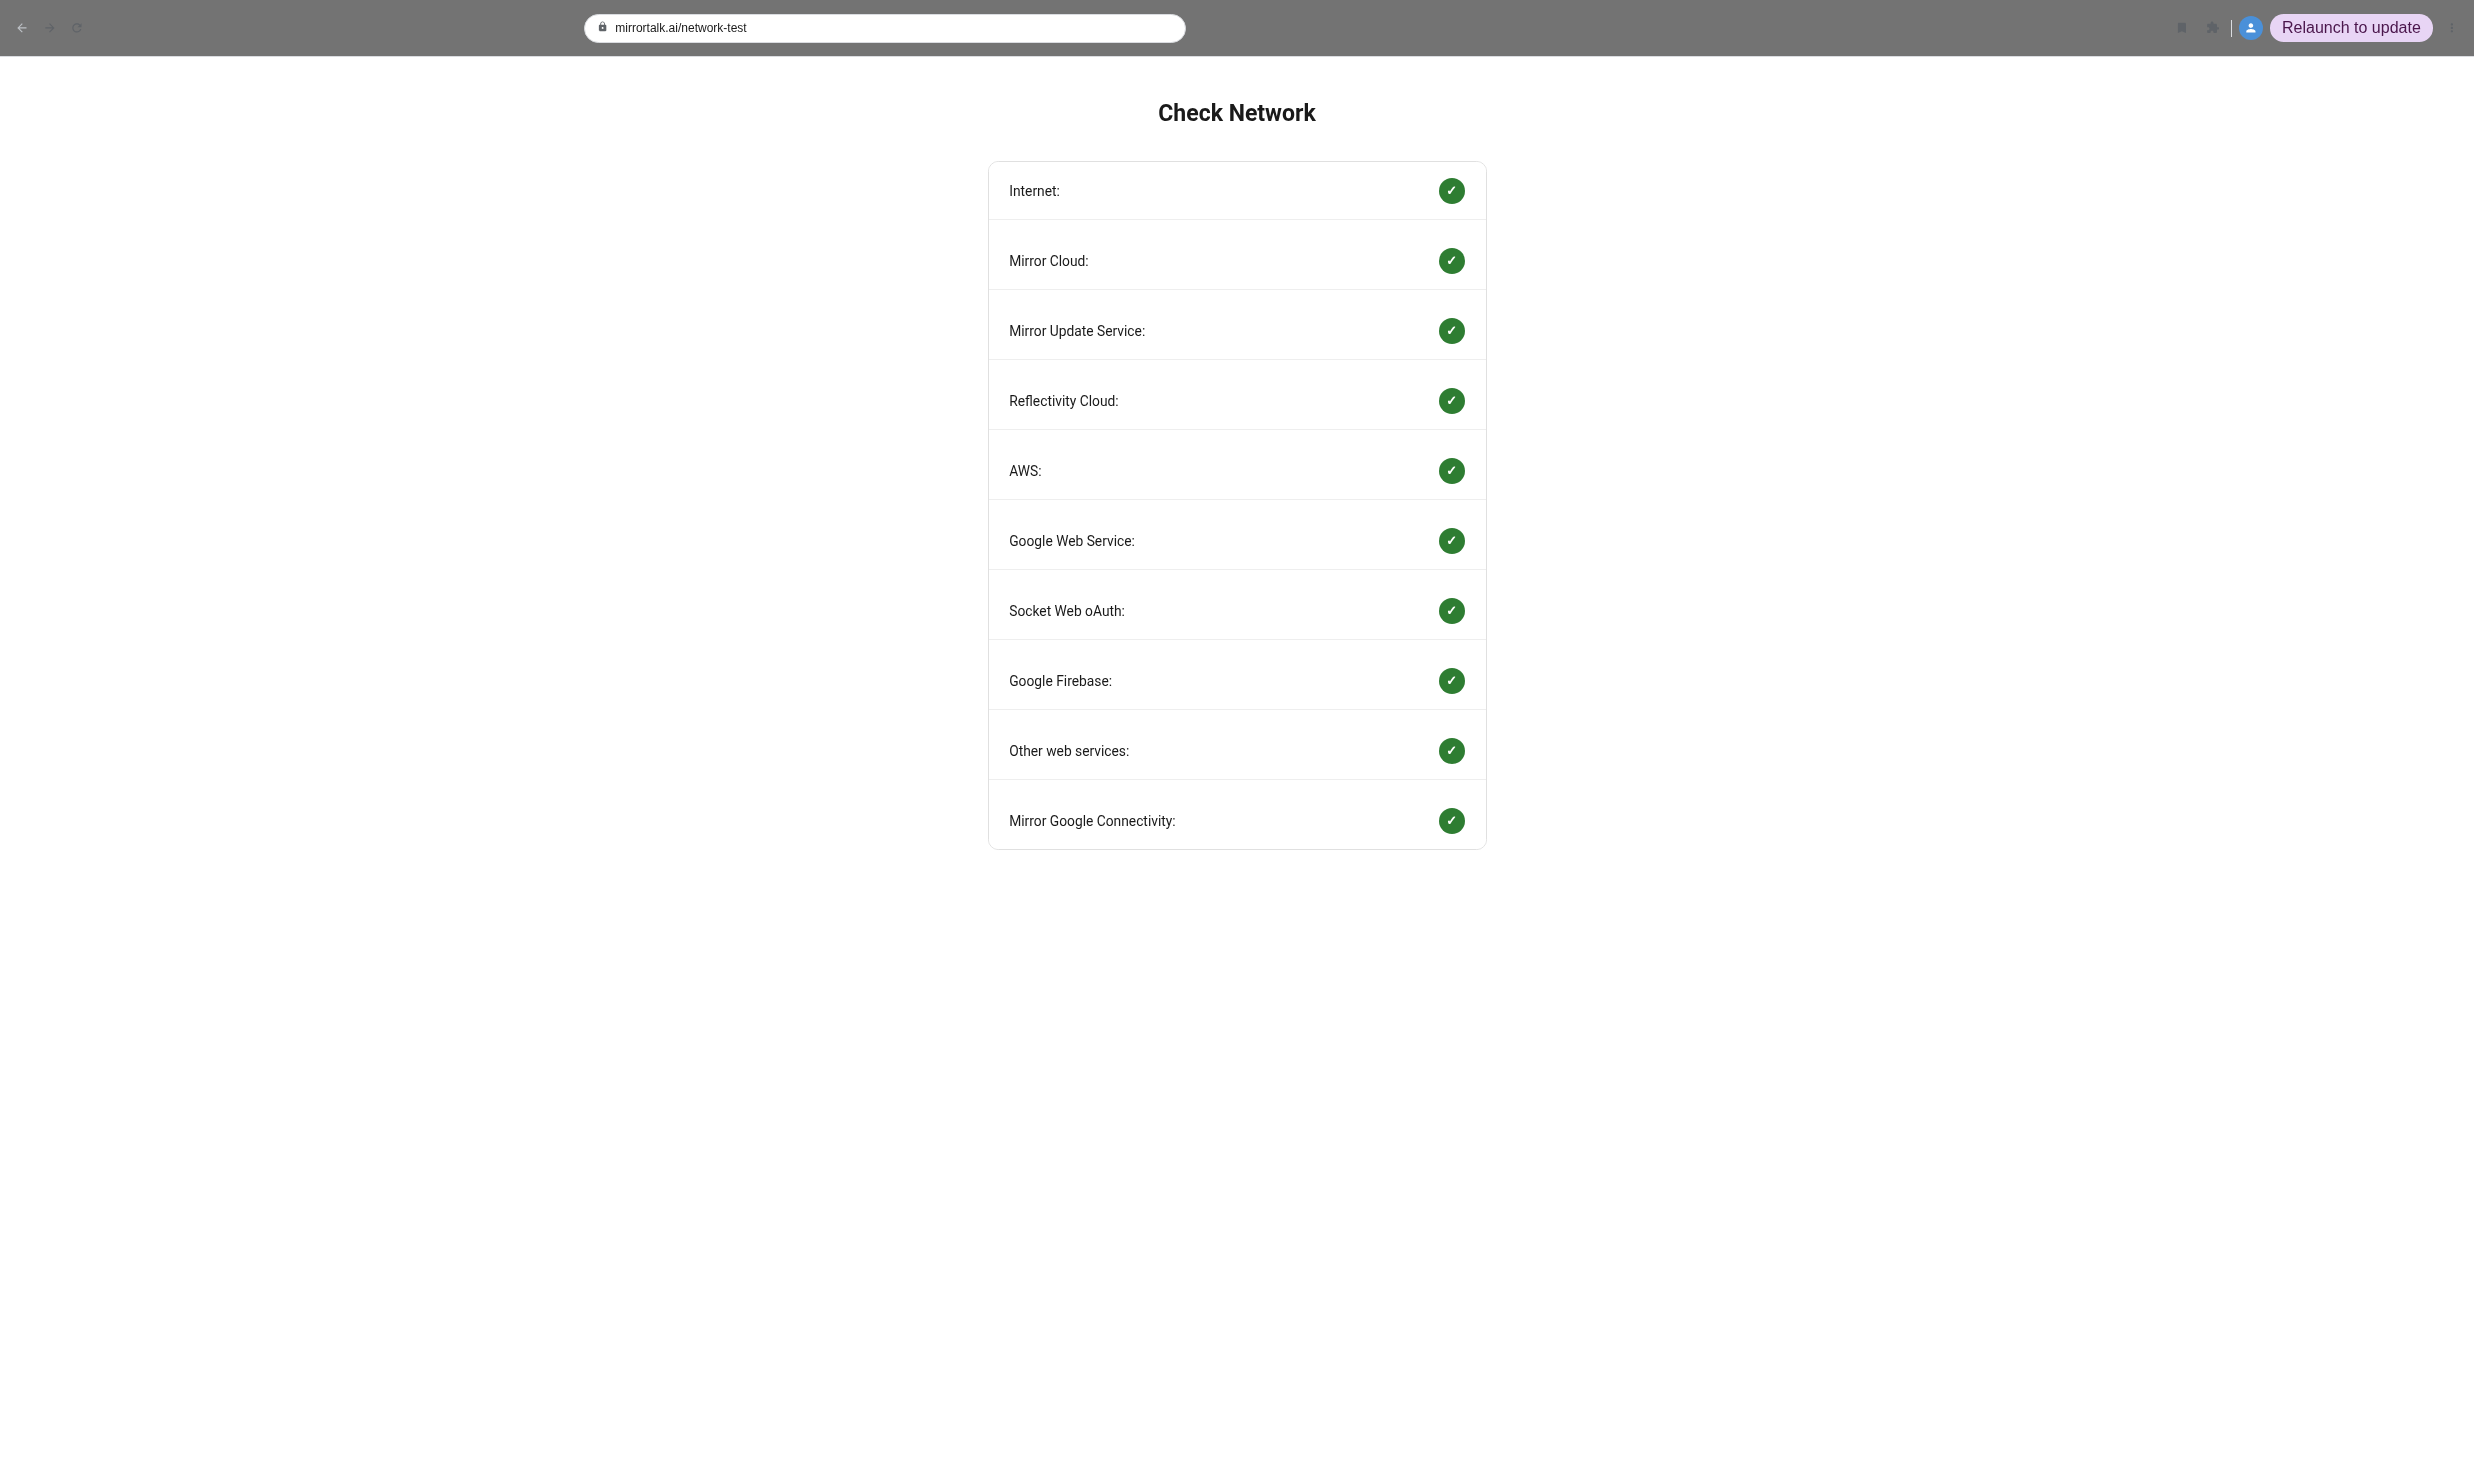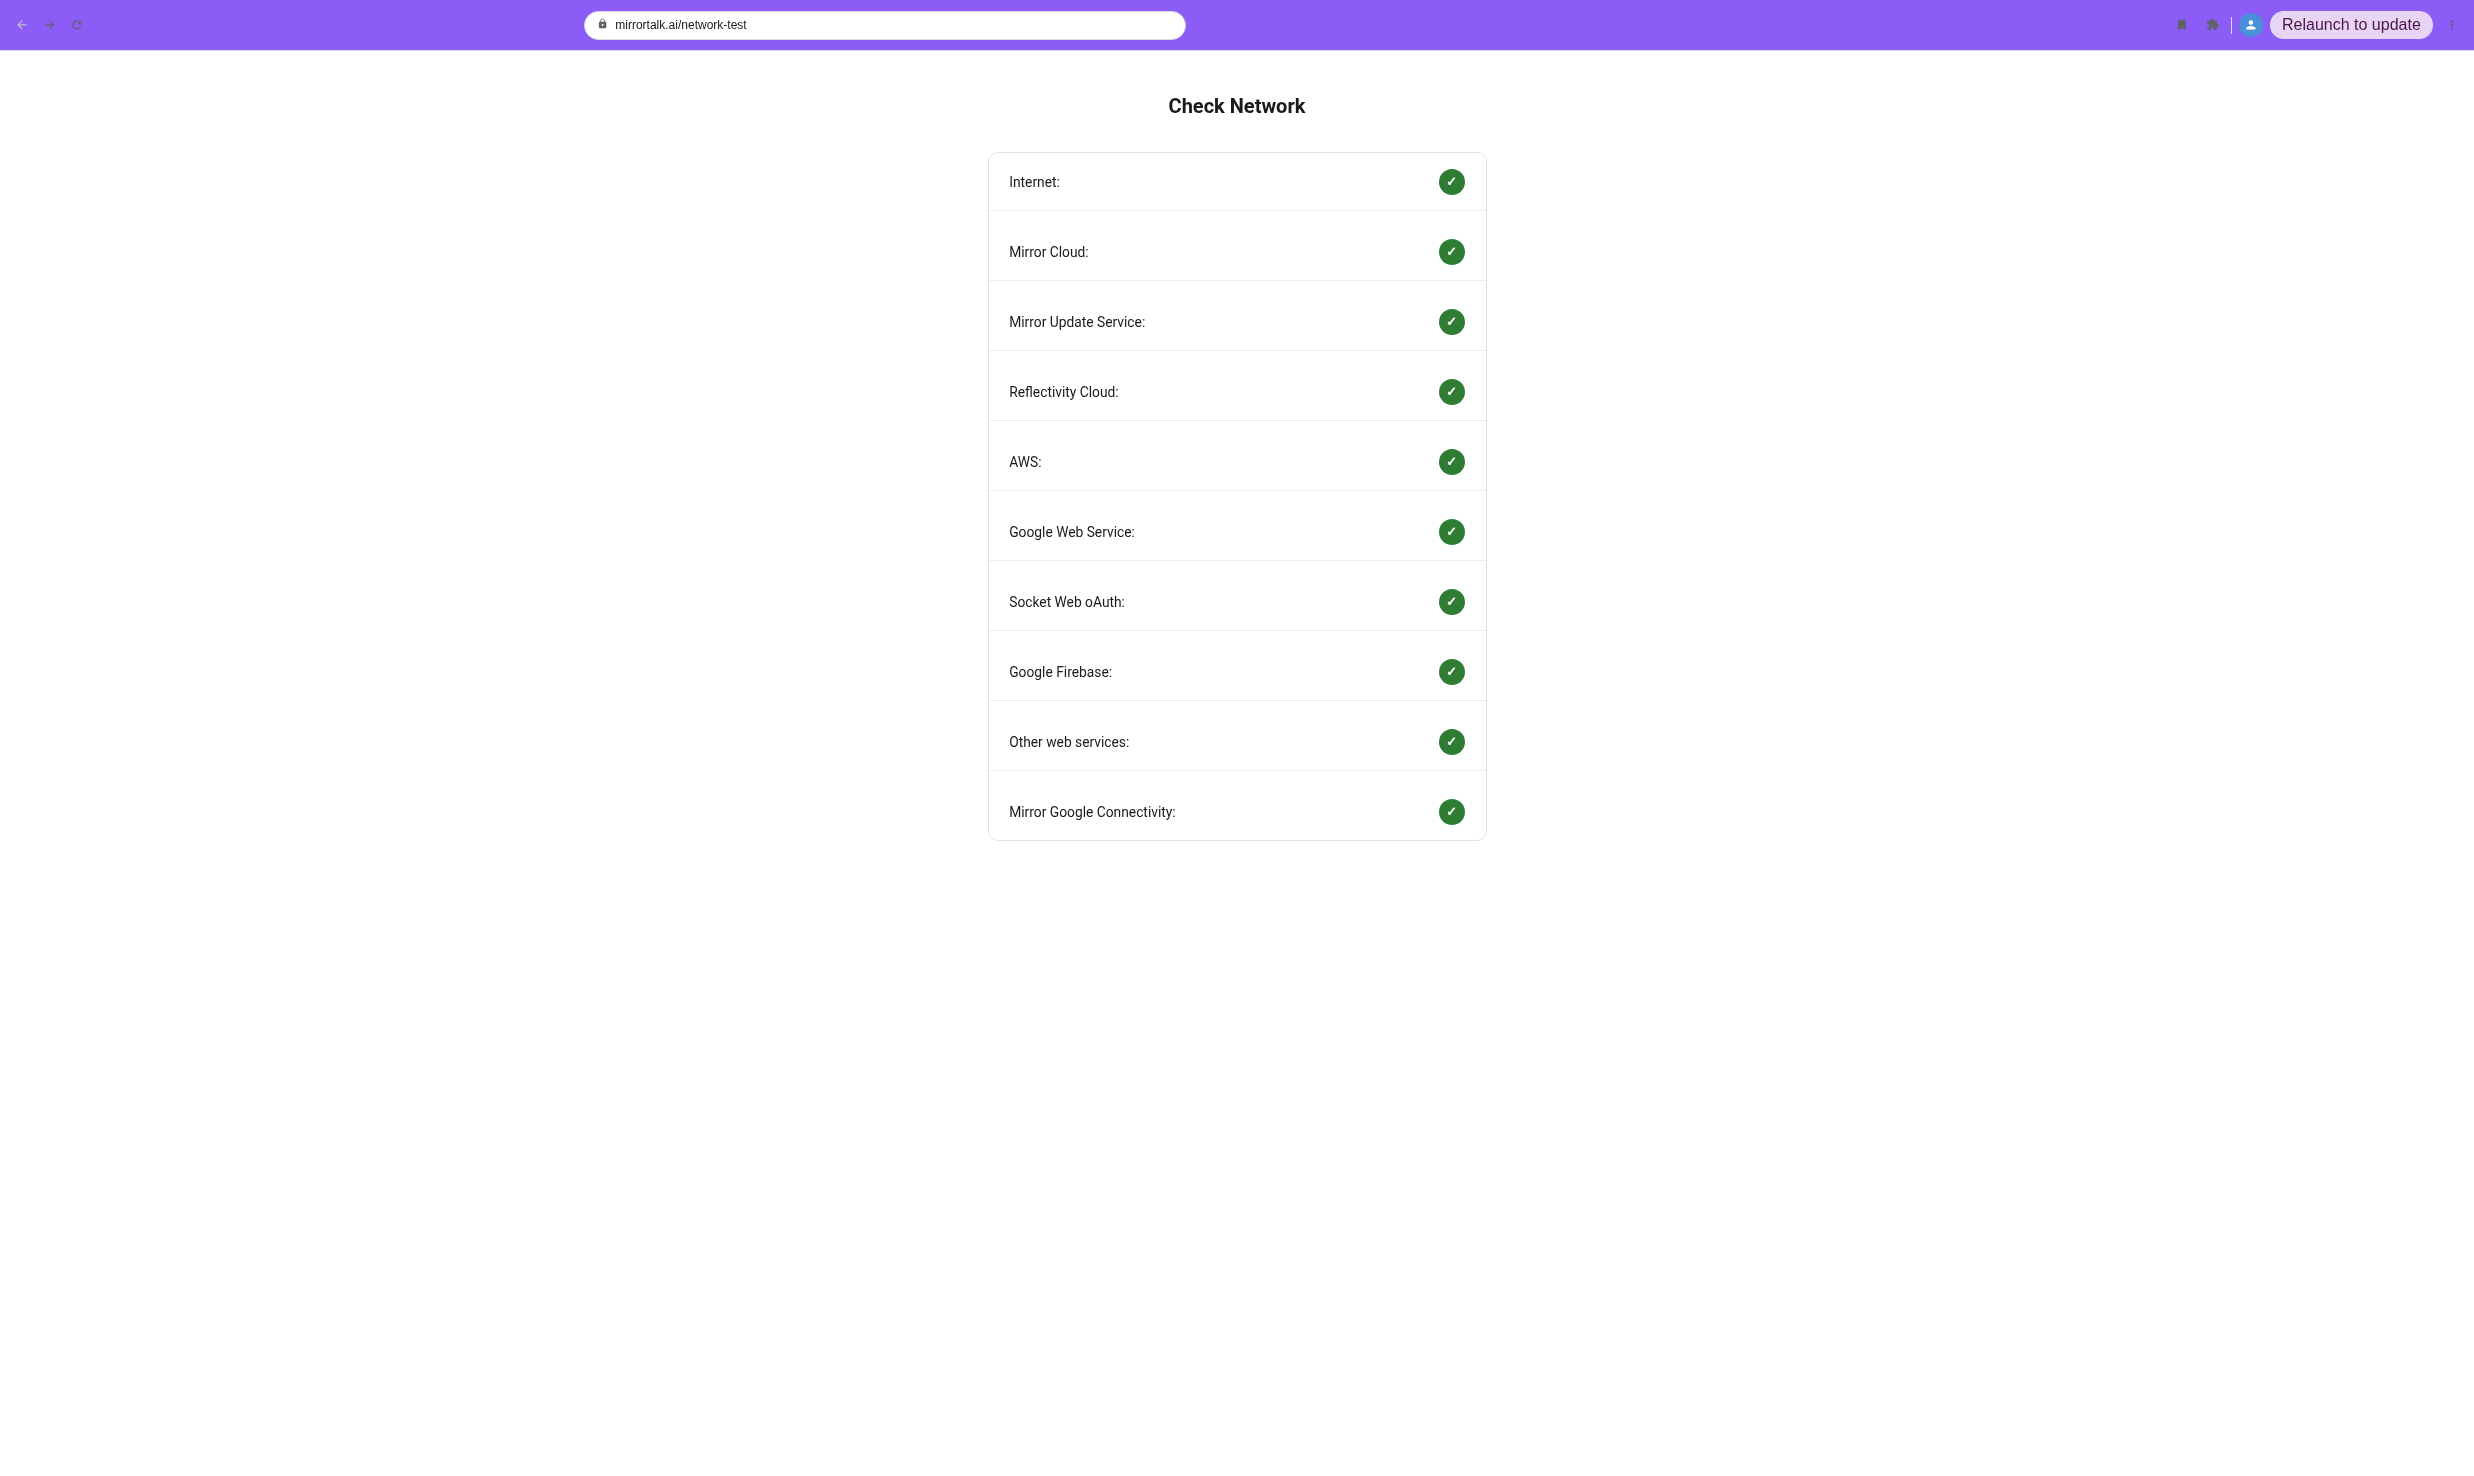--- a/index.html
+++ b/index.html
@@ -10,27 +10,27 @@
 
     body {
       font-family: -apple-system, BlinkMacSystemFont, 'Segoe UI', Roboto, sans-serif;
       background: #fff;
       color: #1a1a1a;
       font-size: 13.8px;
     }
 
     
     .browser-chrome {
-      background: #8b5cf6;
+      background: #737373;
       border-bottom: 0.9px solid #dadce0;
       padding: 6.9px 10.3px;
       display: flex;
       align-items: center;
       gap: 6.9px;
-      height: 51px;
+      height: 57px;
     }
 
     .nav-buttons {
       display: flex;
       gap: 3.4px;
       align-items: center;
     }
 
     .nav-btn {
       width: 24px;
@@ -147,21 +147,21 @@
 
     
     .page-content {
       background: #fff;
       min-height: calc(100vh - 41px);
       padding: 43px 17px 43px;
     }
 
     .page-title {
       text-align: center;
-      font-size: 20px;
+      font-size: 23px;
       font-weight: 700;
       color: #1a1a1a;
       margin-bottom: 34px;
     }
 
     .network-list {
       max-width: 499px;
       margin: 0 auto;
       display: flex;
       flex-direction: column;

